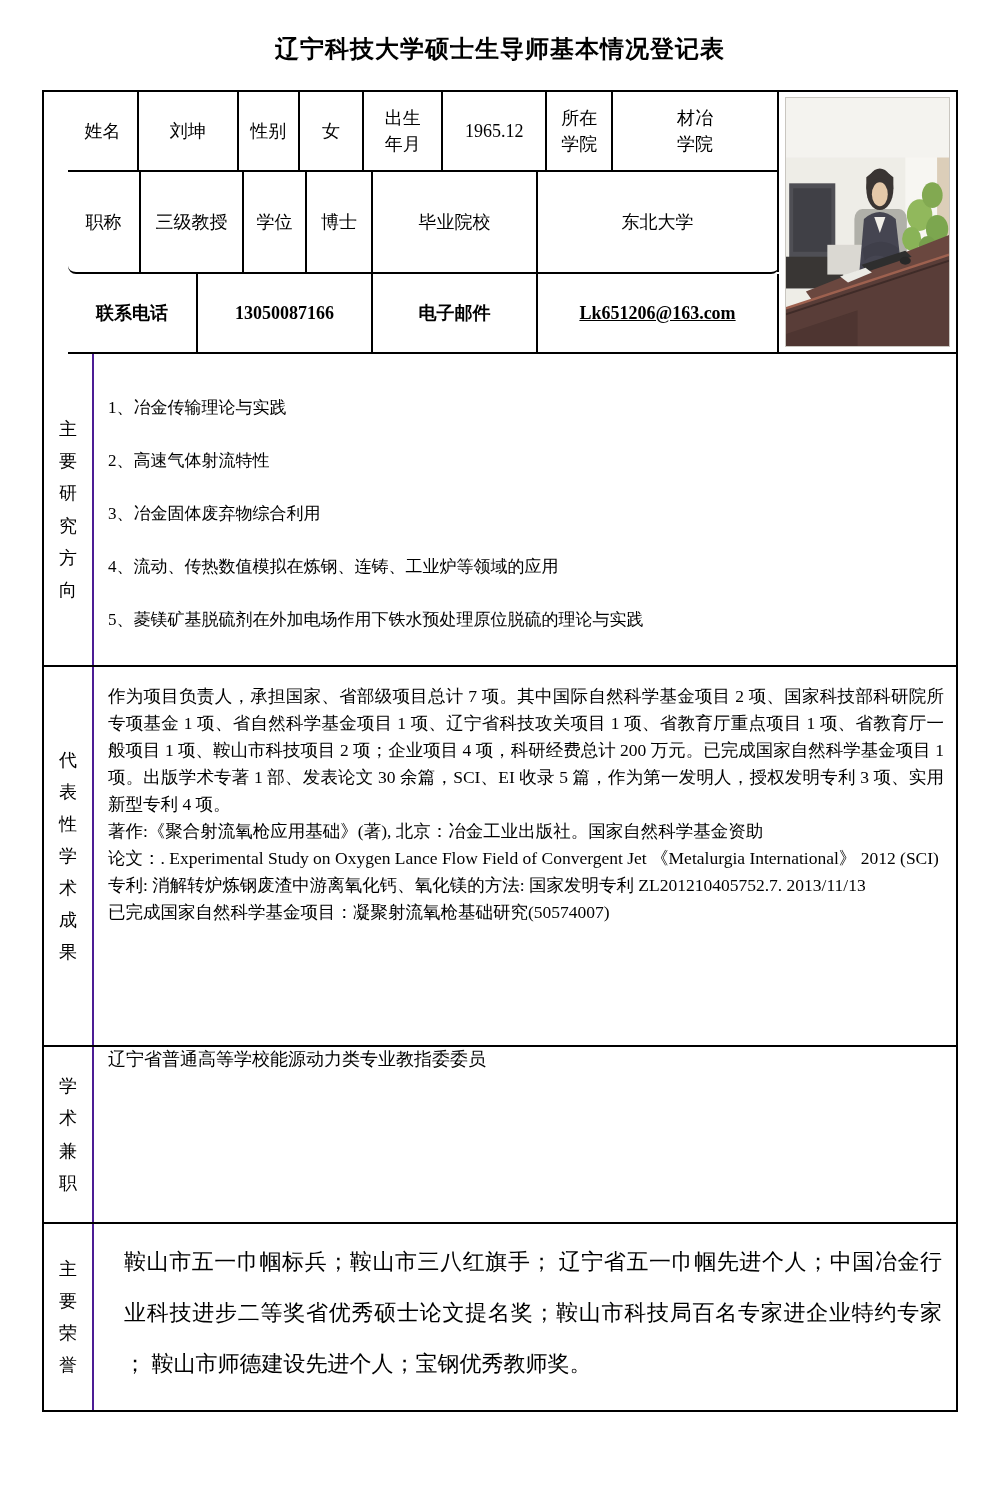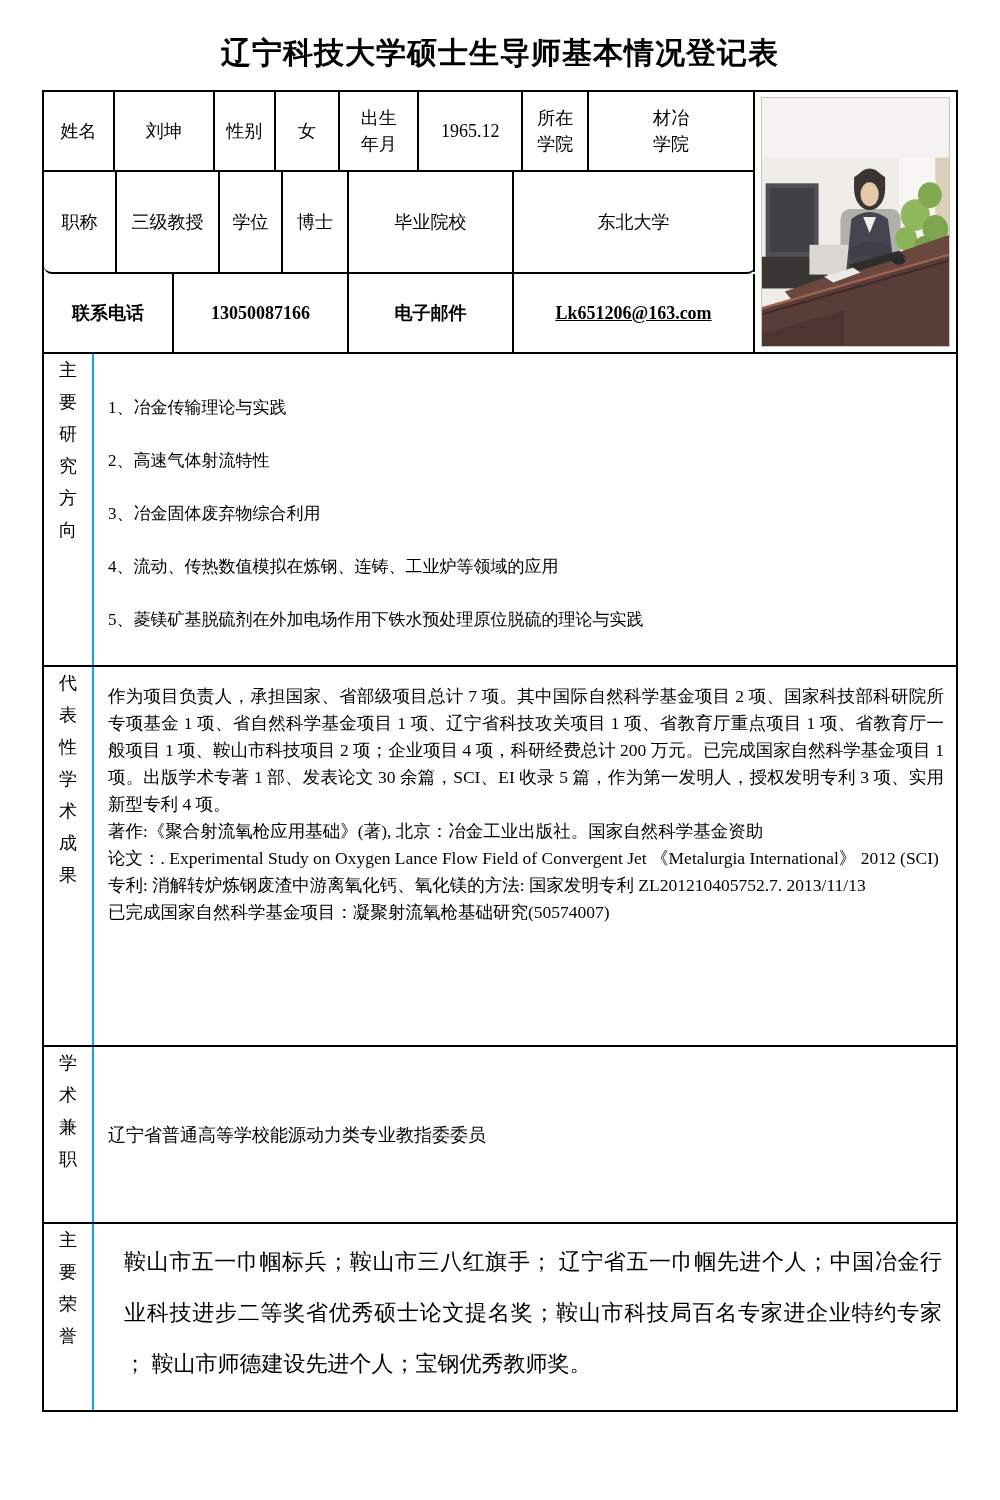--- a/index.html
+++ b/index.html
@@ -4,56 +4,56 @@
 <style>
   * { margin:0; padding:0; box-sizing:border-box; }
   html,body { background:#ffffff; }
   body {
     width:1000px; height:1500px; position:relative;
     font-family:"Liberation Serif","DejaVu Serif",serif;
     color:#000;
   }
   .page-title {
     position:absolute; top:33px; left:0; width:100%;
-    text-align:center; font-size:30px; font-weight:bold; letter-spacing:1px;
+    text-align:center; font-size:24px; font-weight:bold; letter-spacing:1px;
   }
   .tbl {
     position:absolute; left:42px; top:90px; width:916px;
     border:2px solid #000; display:flex; flex-direction:column; background:#fff;
   }
-  .hdr { display:flex; height:262px; }
+  .hdr { display:flex; height:262px;padding-left:24px; }
   .hdr-left { width:711px; display:flex; flex-direction:column; }
   .row { display:flex; border-bottom:2px solid #000; }
   .row1 { height:86px; } .row2 { height:110px;border-radius:8px; } .row3 { height:86px;font-weight:bold; }
   .cell {
     border-right:2px solid #000; display:flex; align-items:center; justify-content:center;
     text-align:center; font-size:18px; white-space:pre-line; line-height:1.45;
   }
   .w73{width:73px}.w103{width:103px}.w63{width:63px}.w66{width:66px}
   .w58{width:82px}.w107{width:107px}.w68{width:68px}.w173{width:171px}
   .w130{width:130px}.w175{width:175px}.w165{width:165px}.w241{width:241px}
   .email { text-decoration:underline; }
   .photo-cell { flex:1; border-bottom:2px solid #000; padding:5px 6px; background:#fff; }
   .photo-cell svg { width:100%; height:100%; display:block; border:1px solid #c9c6c0; }
   .sec { display:flex; border-bottom:2px solid #000; }
   .sec:last-child { border-bottom:none;gap:16px; }
   .s1{height:313px}.s2{height:380px}.s3{height:177px}.s4{height:186px}
   .sec-label {
-    width:50px; border-right:2px solid #0ea5e9;
-    display:flex; align-items:flex-start; justify-content:center; font-size:18px;
+    width:50px; border-right:2px solid #4c1d95;
+    display:flex; align-items:center; justify-content:center; font-size:18px;
   }
   .vtext { width:1.15em; line-height:1.78; text-align:center; word-break:break-all; }
   .sec-content { flex:1; overflow:hidden; }
   .research-list {
     height:100%; display:flex; flex-direction:column; justify-content:center;
     gap:30px; padding:8px 10px 0 14px; font-size:17px;
   }
   .ach { padding:16px 12px 0 14px; font-size:17.5px; line-height:27px; text-align:justify; }
   .ach .hang { padding-left:90px; text-indent:-90px; }
-  .positions-wrap { height:100%; display:flex; align-items:center; padding:0 12px 0 14px; font-size:18px; }
+  .positions-wrap { height:100%; display:flex; padding:0 12px 0 14px; font-size:18px; }
   .honors { padding:12px 14px 0 14px; font-size:22px; line-height:51px; text-align:justify; }
 </style>
 </head>
 <body>
 
 <div class="page-title">辽宁科技大学硕士生导师基本情况登记表</div>
 
 <div class="tbl">
 
   <div class="hdr">

